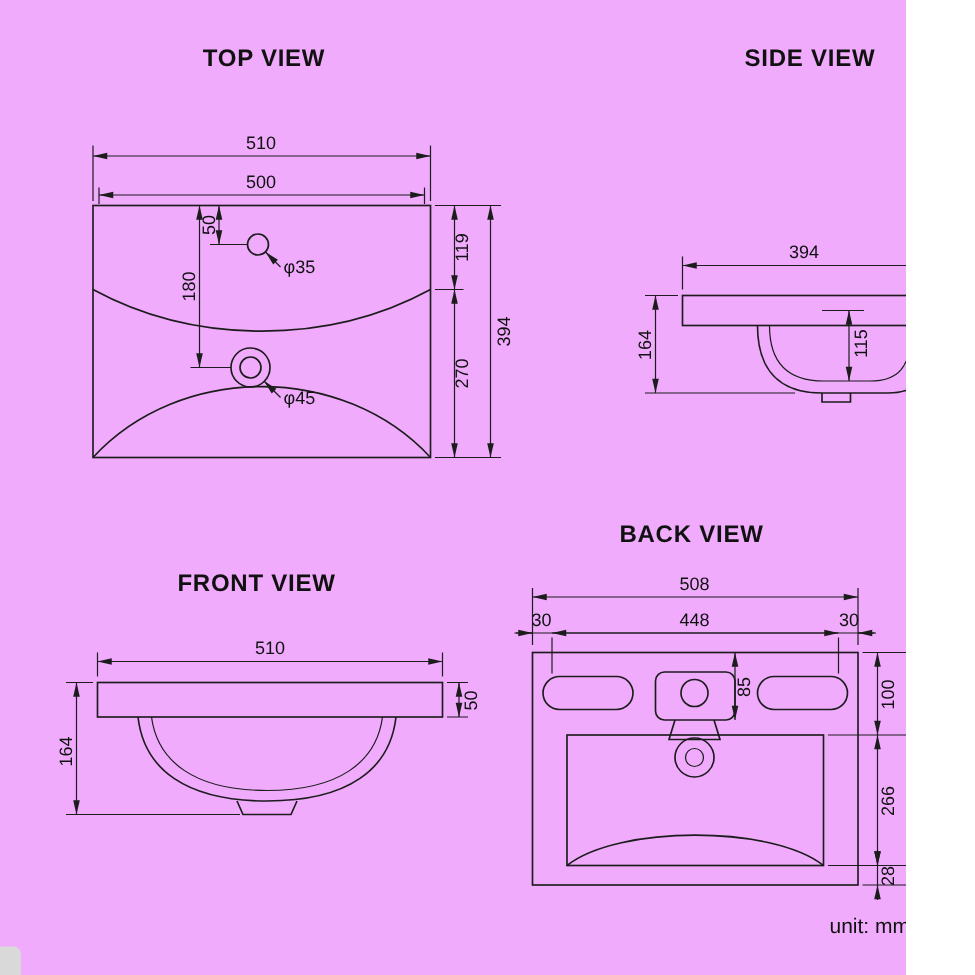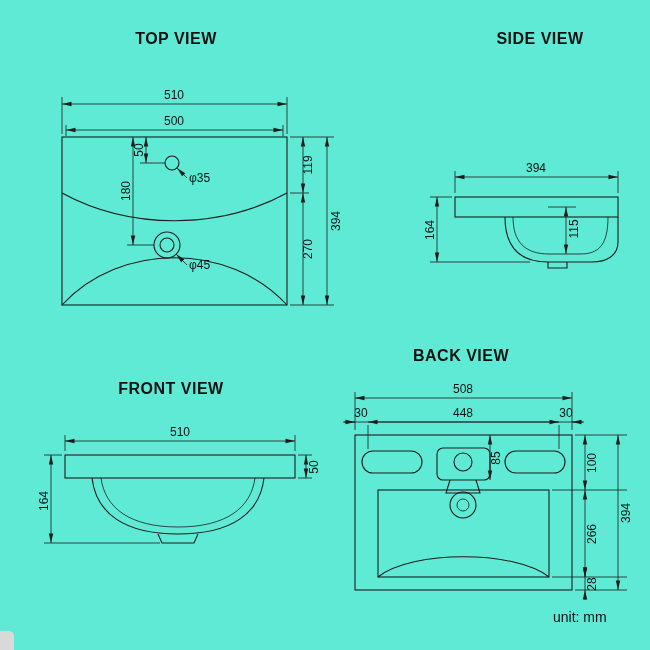--- a/index.html
+++ b/index.html
@@ -1,16 +1,16 @@
 <!DOCTYPE html>
 <html><head>
 <meta charset="utf-8">
 <style>
   html,body{margin:0;padding:0;background:#fff;}
-  .canvas{position:relative;width:650px;height:650px;background:#5eead4;overflow:hidden;
+  .canvas{position:relative;width:604px;height:650px;background:#f0abfc;overflow:hidden;
           font-family:"Liberation Sans",sans-serif;}
   svg{display:block;}
   svg text{font-family:"Liberation Sans",sans-serif;fill:#111;}
   .title{font-size:16px;font-weight:bold;letter-spacing:.5px;}
   .dim{font-size:12px;}
   .note{font-size:14px;}
   .ln{stroke:#1c1c1c;stroke-width:1.1;fill:none;}
   .thin{stroke:#1c1c1c;stroke-width:0.8;fill:none;}
   .dimln{stroke:#1c1c1c;stroke-width:0.8;fill:none;}
 </style>

